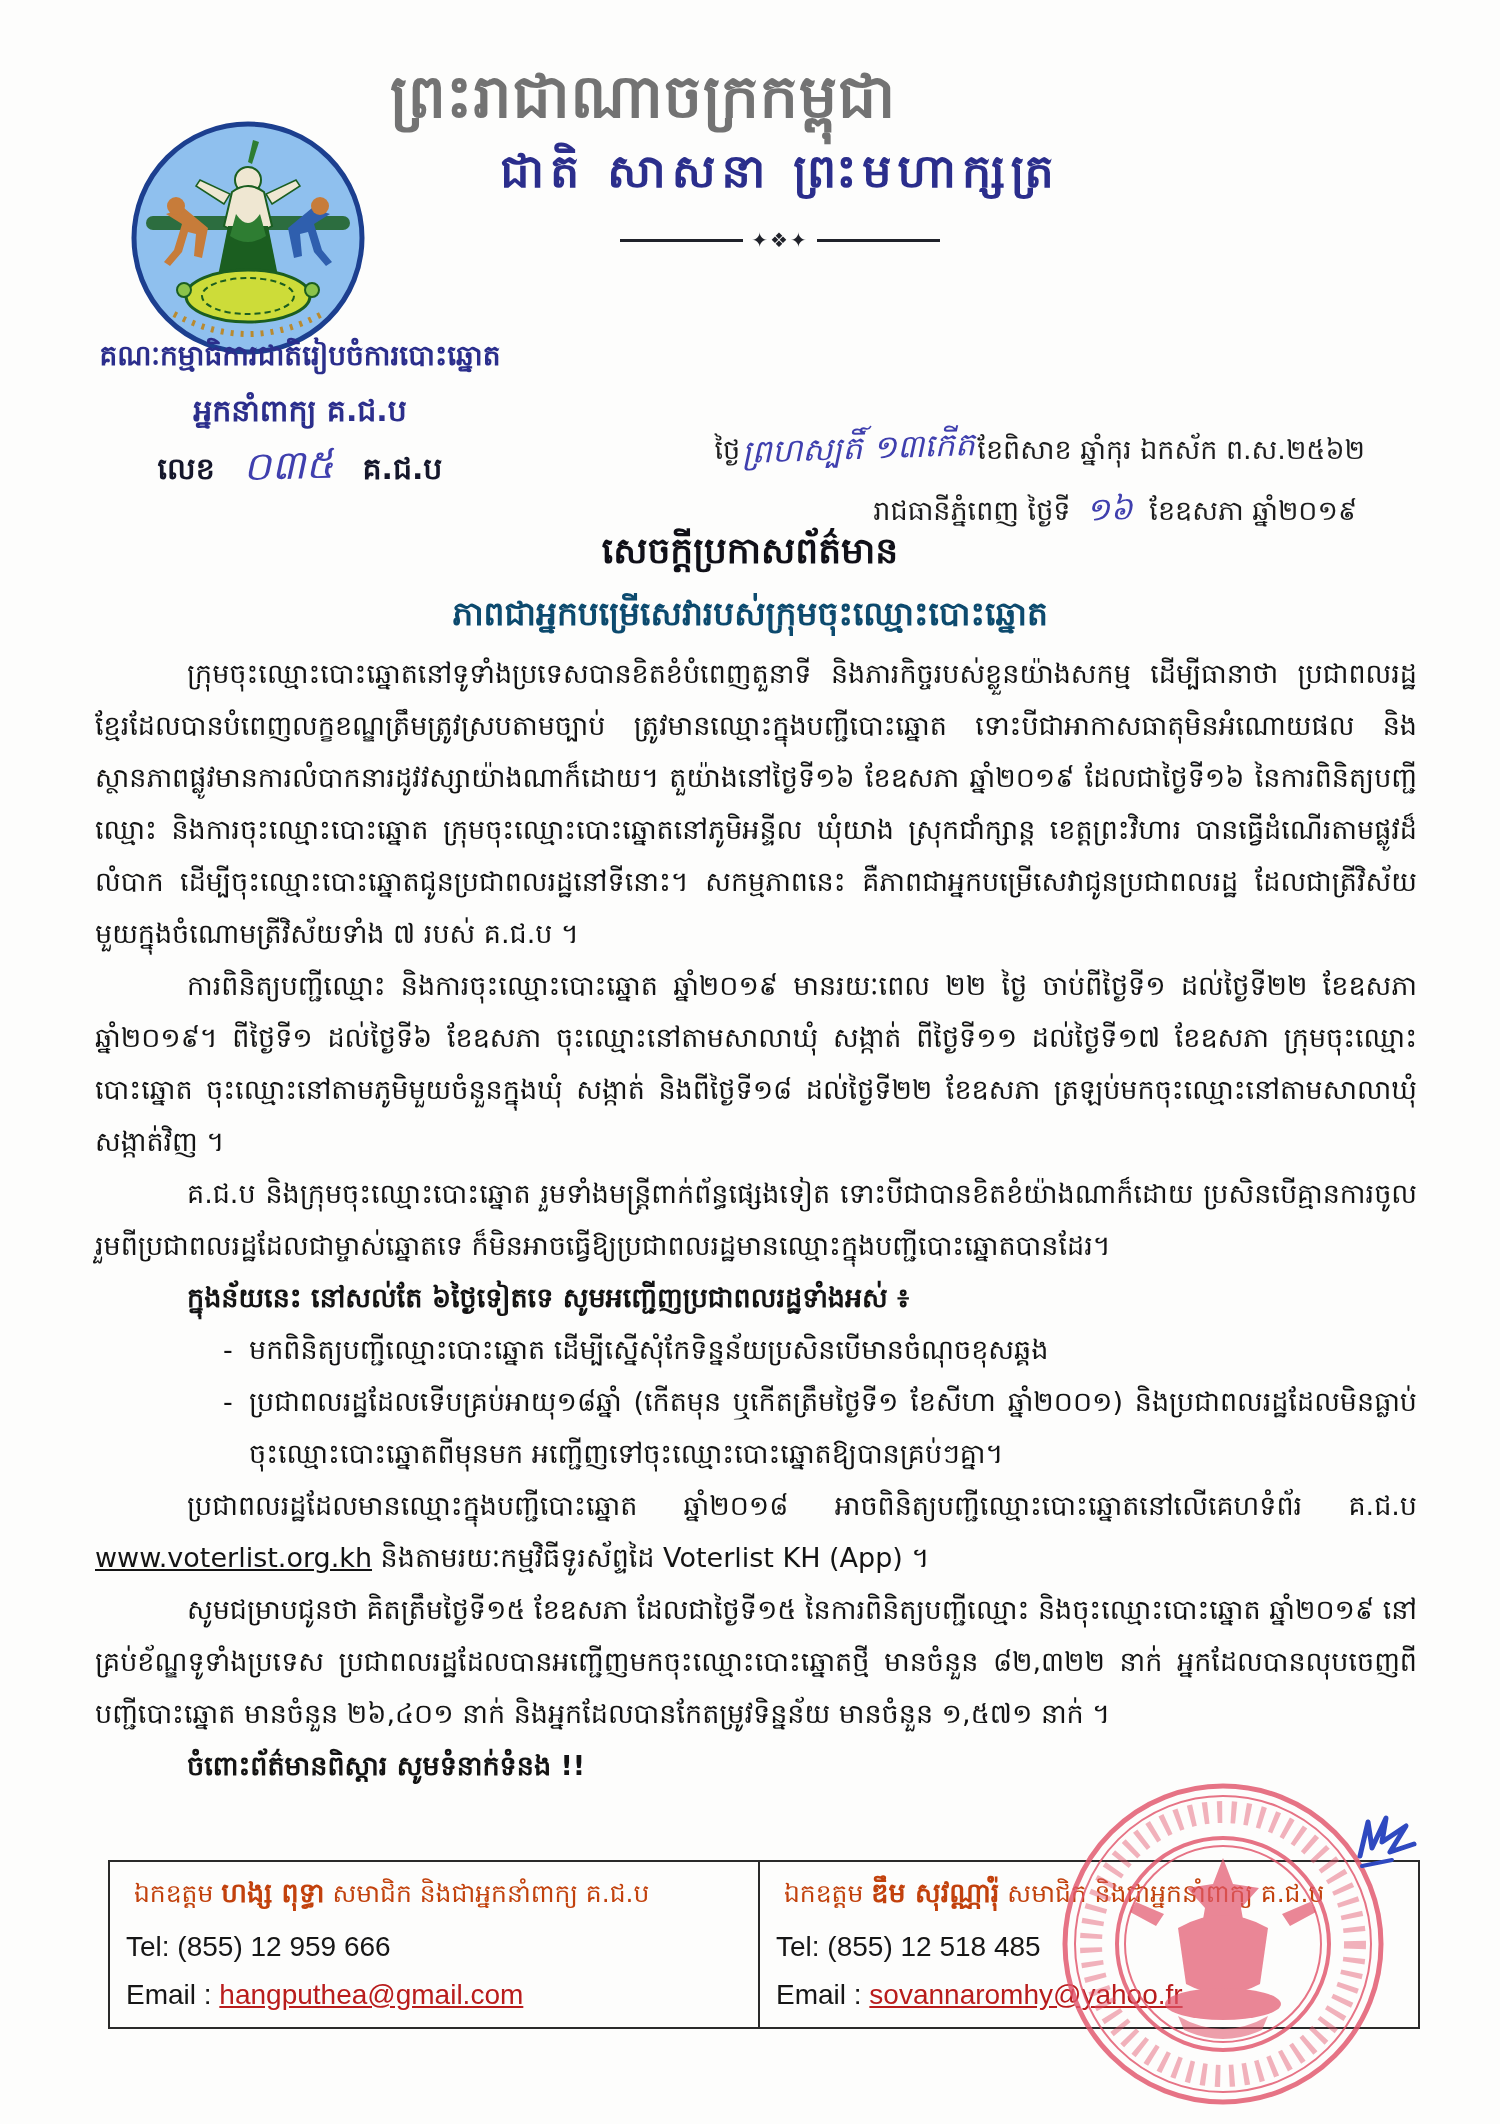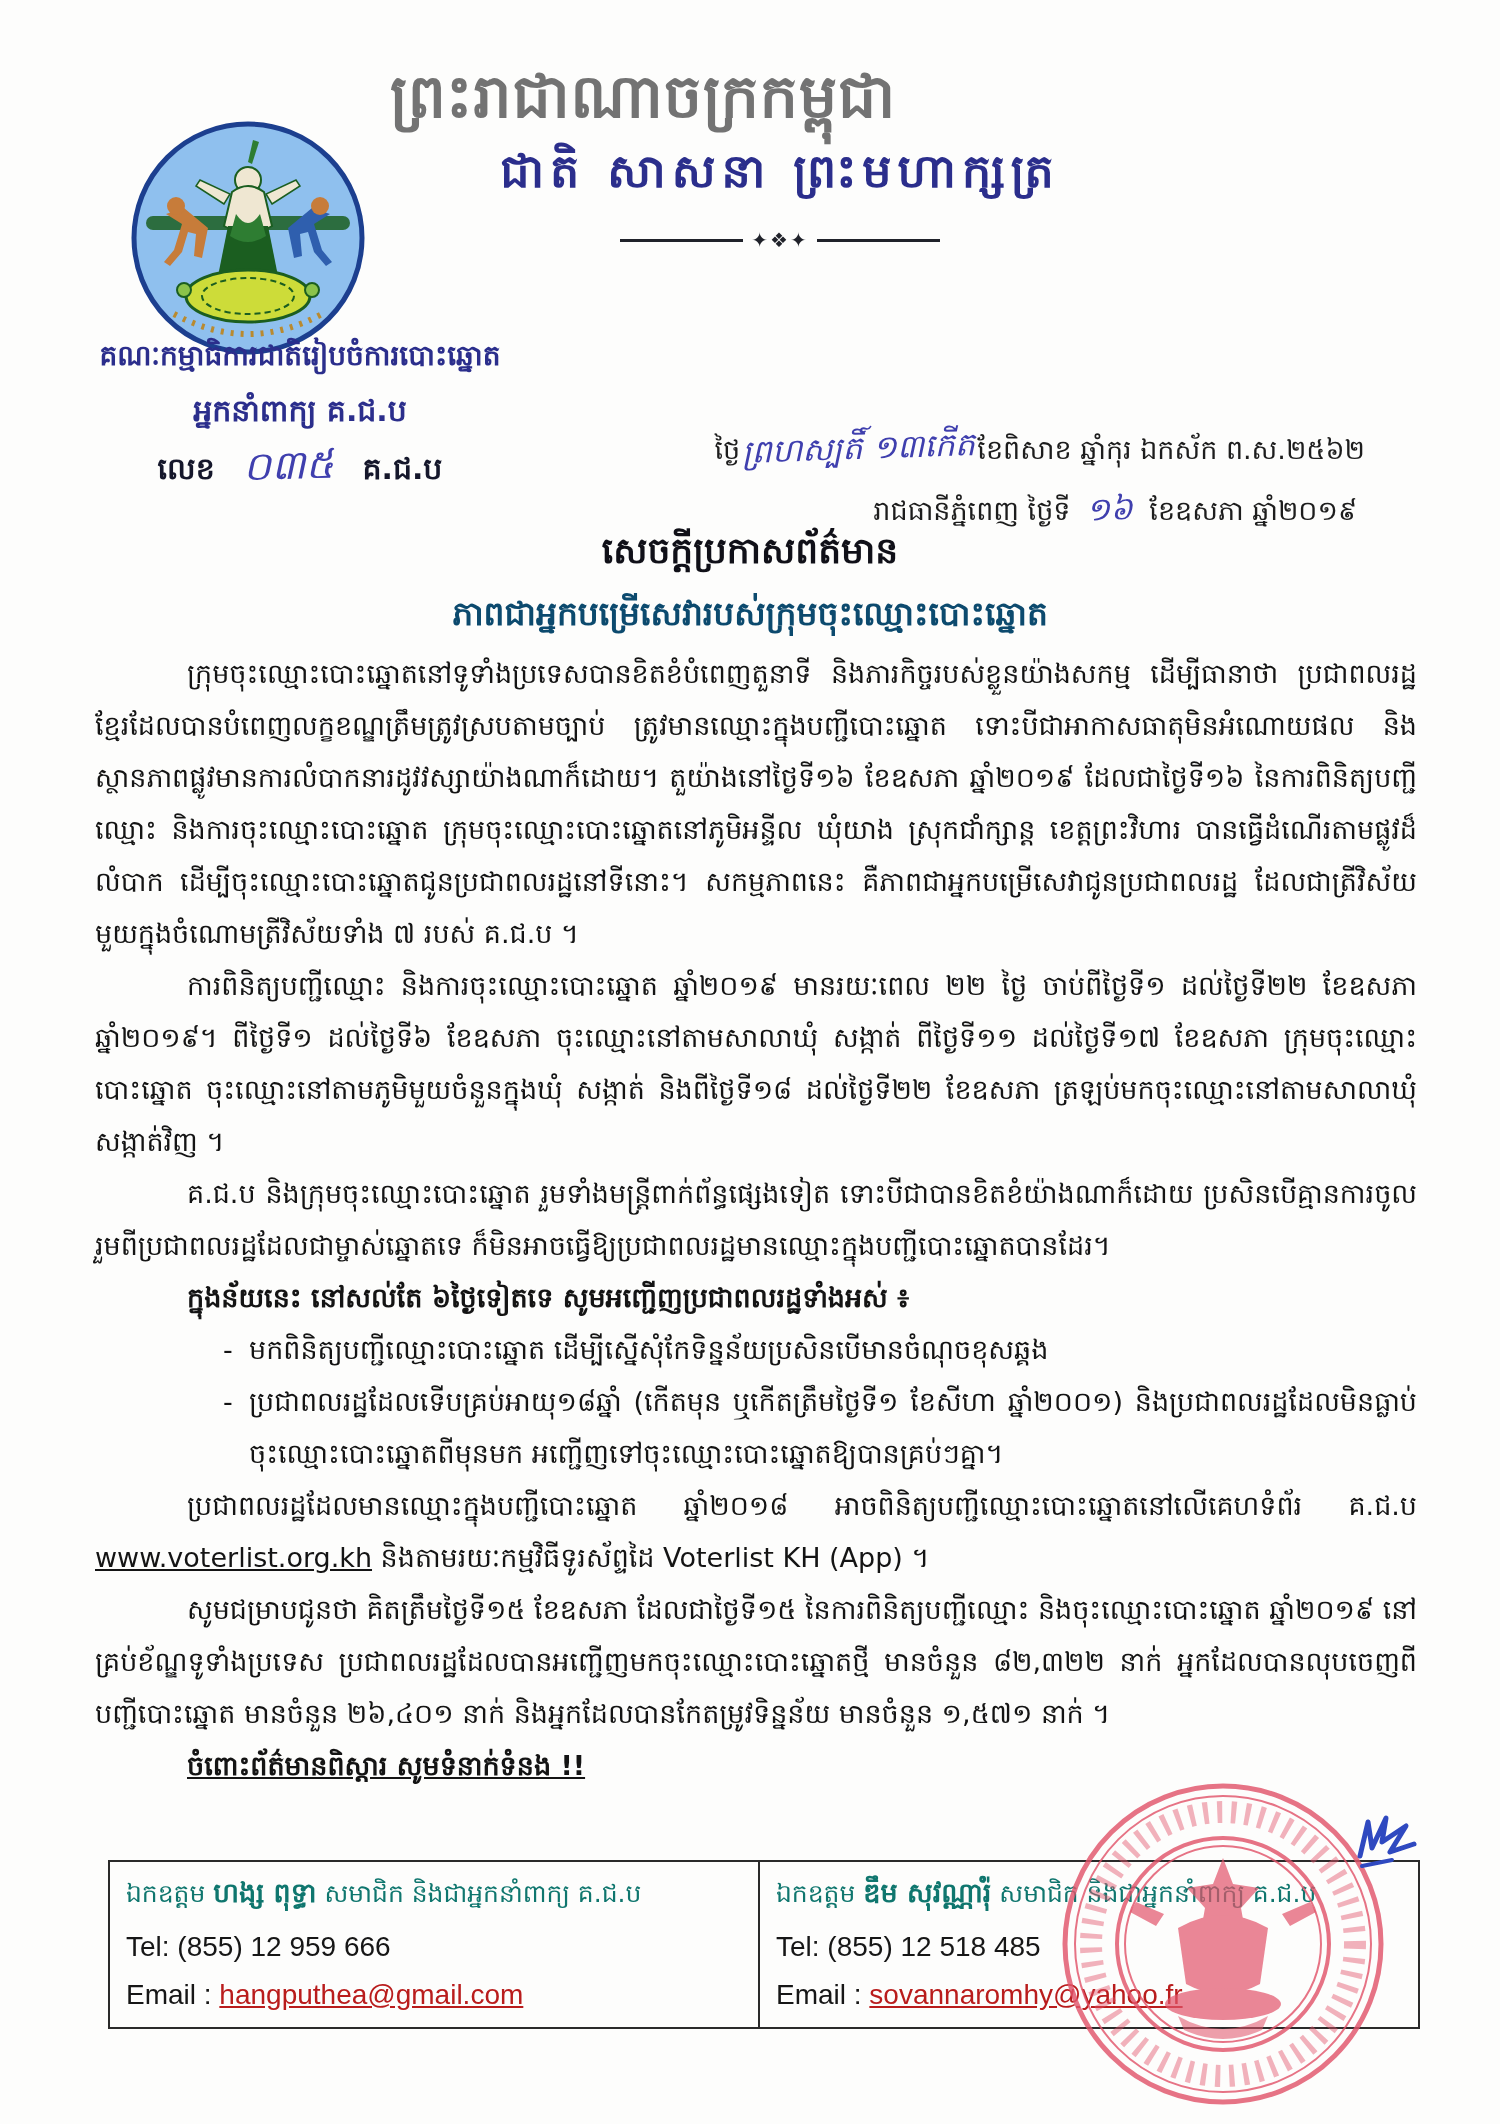--- a/index.html
+++ b/index.html
@@ -57,29 +57,29 @@
   .body{
     position:absolute;left:95px;top:648px;width:1322px;
     font-size:27px;line-height:52px;text-align:justify;color:#141414;
   }
   .body p{margin:0;text-indent:92px;}
   .callout{font-weight:bold;}
   .bullets{margin:0;padding:0;list-style:none;}
   .bullets li{margin:0 0 0 128px;padding-left:26px;text-indent:0;position:relative;}
   .bullets li .dash{position:absolute;left:0;top:0;}
   .linky{text-decoration:underline;}
-  .closing{font-weight:bold;text-indent:150px;text-decoration:underline;}
+  .closing{font-weight:bold;text-indent:150px;}
   
   .contacts{position:absolute;left:108px;top:1860px;display:flex;}
   .cbox{
     width:618px;border:2px solid #2a2a2a;background:rgba(255,255,255,.0);
     padding:14px 14px 16px 16px;
   }
   .cbox.right{margin-left:-2px;width:628px;}
-  .cbox .nameline{font-size:25px;color:#0f766e;white-space:nowrap;}
+  .cbox .nameline{font-size:25px;color:#c2410c;white-space:nowrap;margin-left:8px;}
   .cbox .nameline b{font-size:27px;}
   .cbox .tel{font-size:28px;margin-top:16px;font-family:"Liberation Sans",sans-serif;}
   .cbox .email{font-size:28px;margin-top:16px;font-family:"Liberation Sans",sans-serif;}
   .cbox .email a{color:#b91c1c;text-decoration:underline;}
   
   .stamp{position:absolute;left:1028px;top:1758px;width:390px;height:366px;pointer-events:none;}
   .sig{position:absolute;left:1352px;top:1808px;width:90px;height:70px;}
 </style>
 </head>
 <body>

